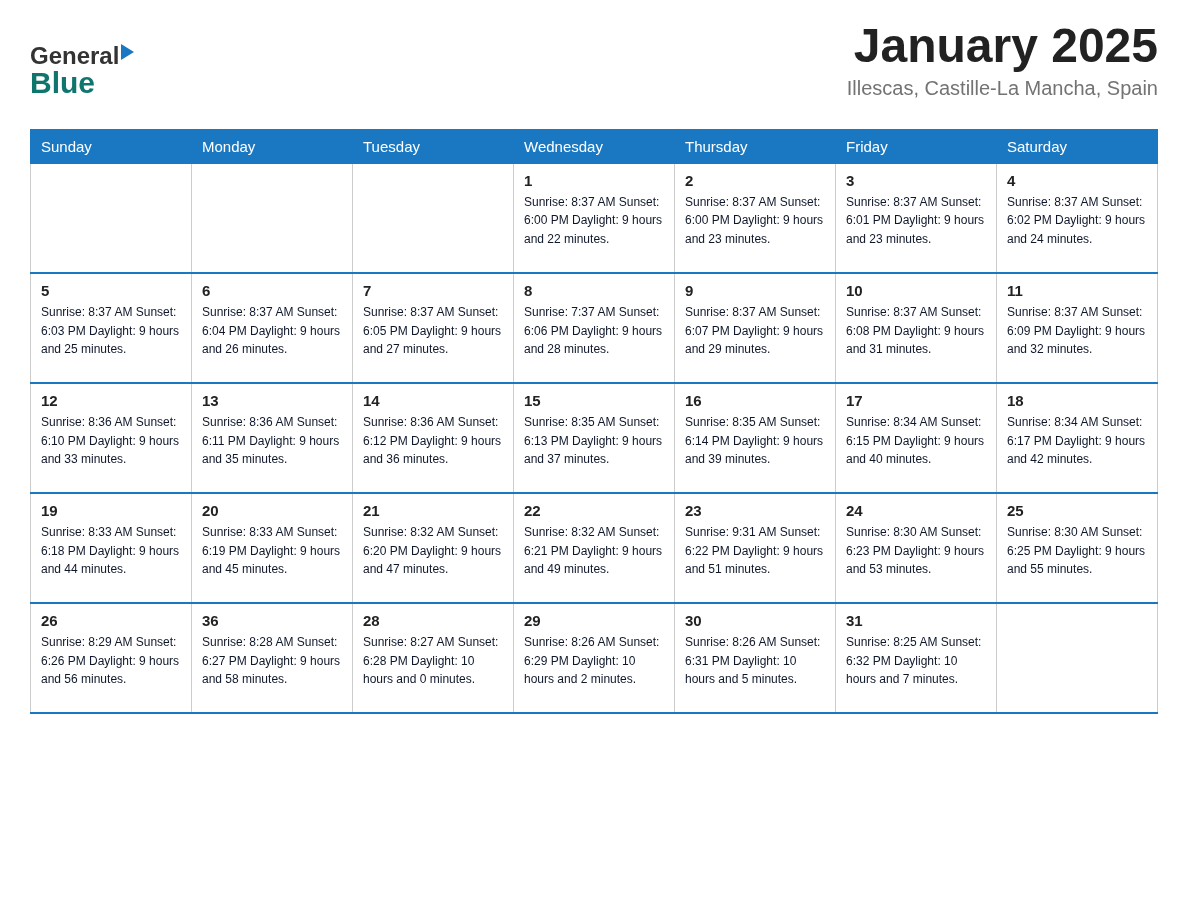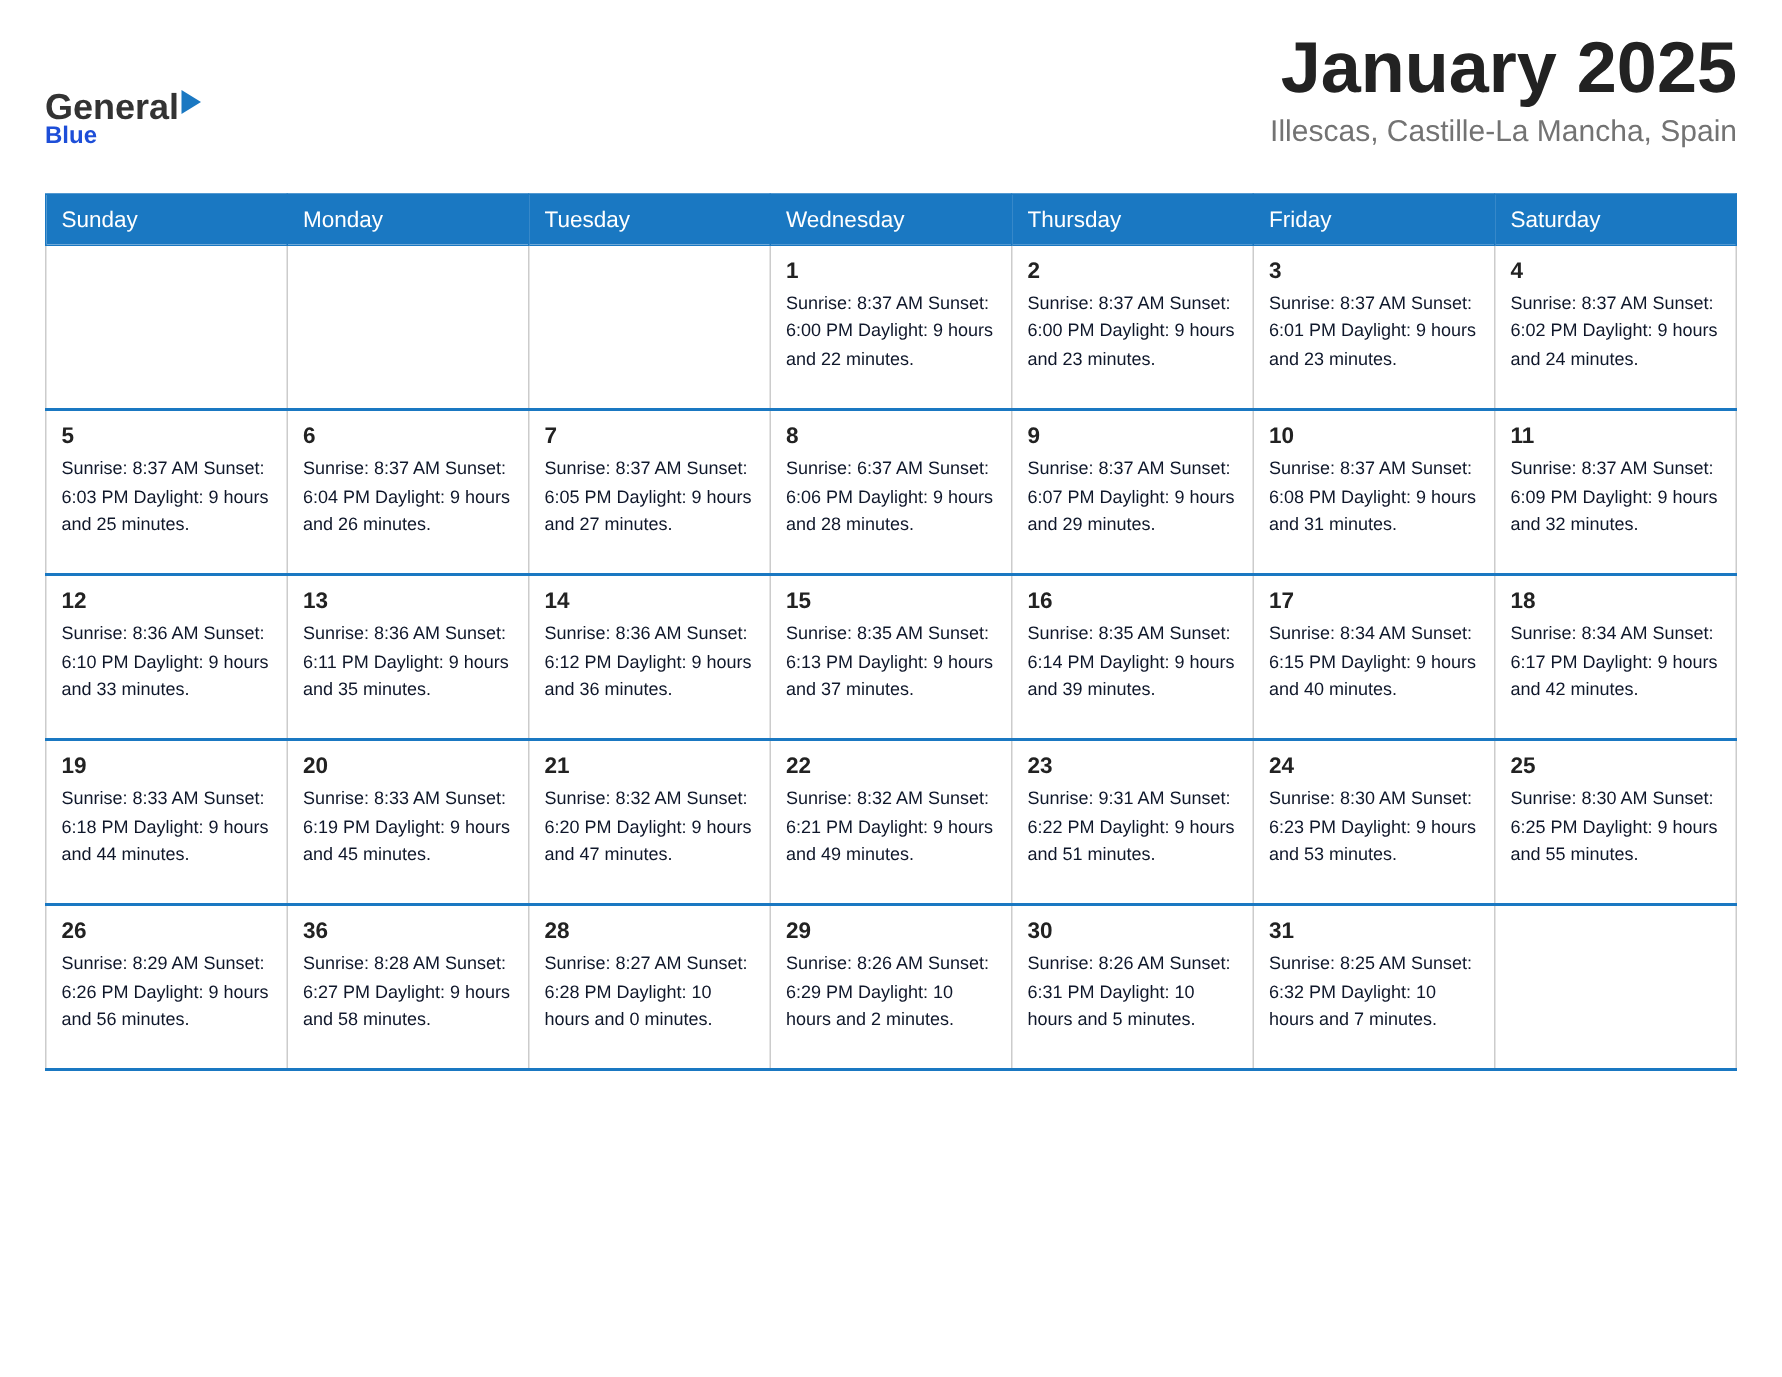--- a/index.html
+++ b/index.html
@@ -89,23 +89,23 @@
       height: 0;
       border-left: 13px solid #1a78c2;
       border-top: 8px solid transparent;
       border-bottom: 8px solid transparent;
       margin-left: 2px;
       vertical-align: middle;
       position: relative;
       top: -4px;
     }
     .logo-blue {
-      font-size: 16px;
+      font-size: 30px;
       font-weight: bold;
-      color: #1d4ed8;
+      color: #0f766e;
       margin-left: 0;
     }
     .logo-line1 {
       display: flex;
       align-items: center;
     }
     .logo-line2 {
       display: flex;
       align-items: center;
       margin-top: -4px;
@@ -193,21 +193,21 @@
         </td>
         <td>
           <span class="day-num">7</span>
           <div class="day-info">Sunrise: 8:37 AM
 Sunset: 6:05 PM
 Daylight: 9 hours
 and 27 minutes.</div>
         </td>
         <td>
           <span class="day-num">8</span>
-          <div class="day-info">Sunrise: 6:37 AM
+          <div class="day-info">Sunrise: 7:37 AM
 Sunset: 6:06 PM
 Daylight: 9 hours
 and 28 minutes.</div>
         </td>
         <td>
           <span class="day-num">9</span>
           <div class="day-info">Sunrise: 8:37 AM
 Sunset: 6:07 PM
 Daylight: 9 hours
 and 29 minutes.</div>

